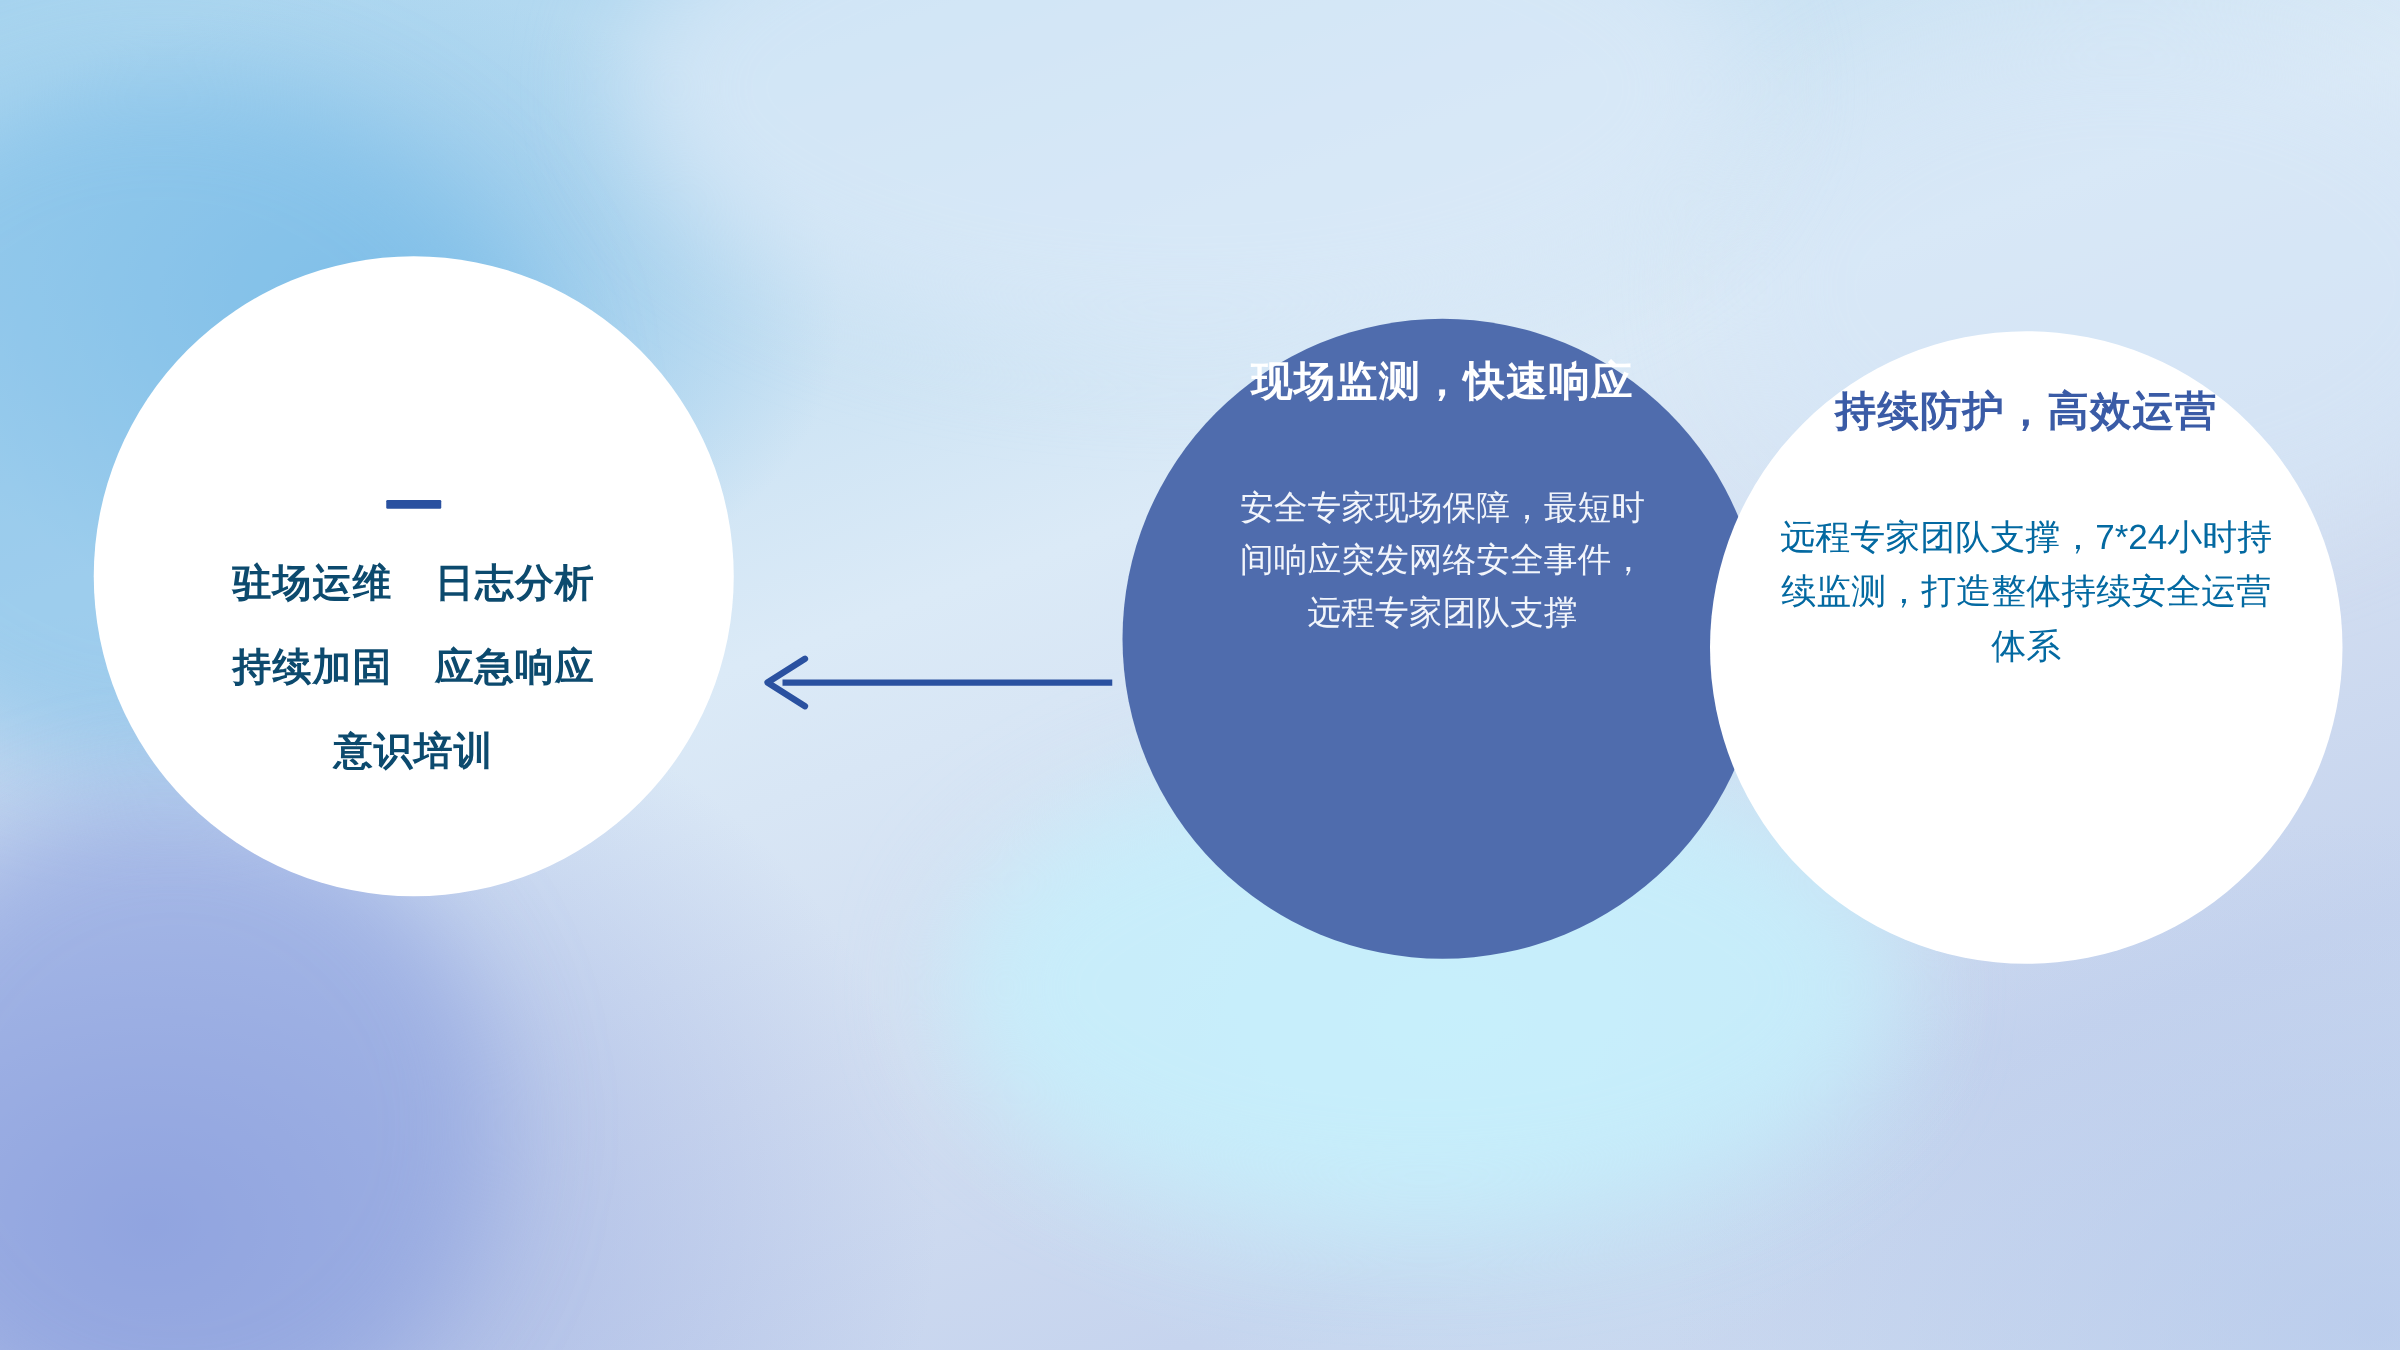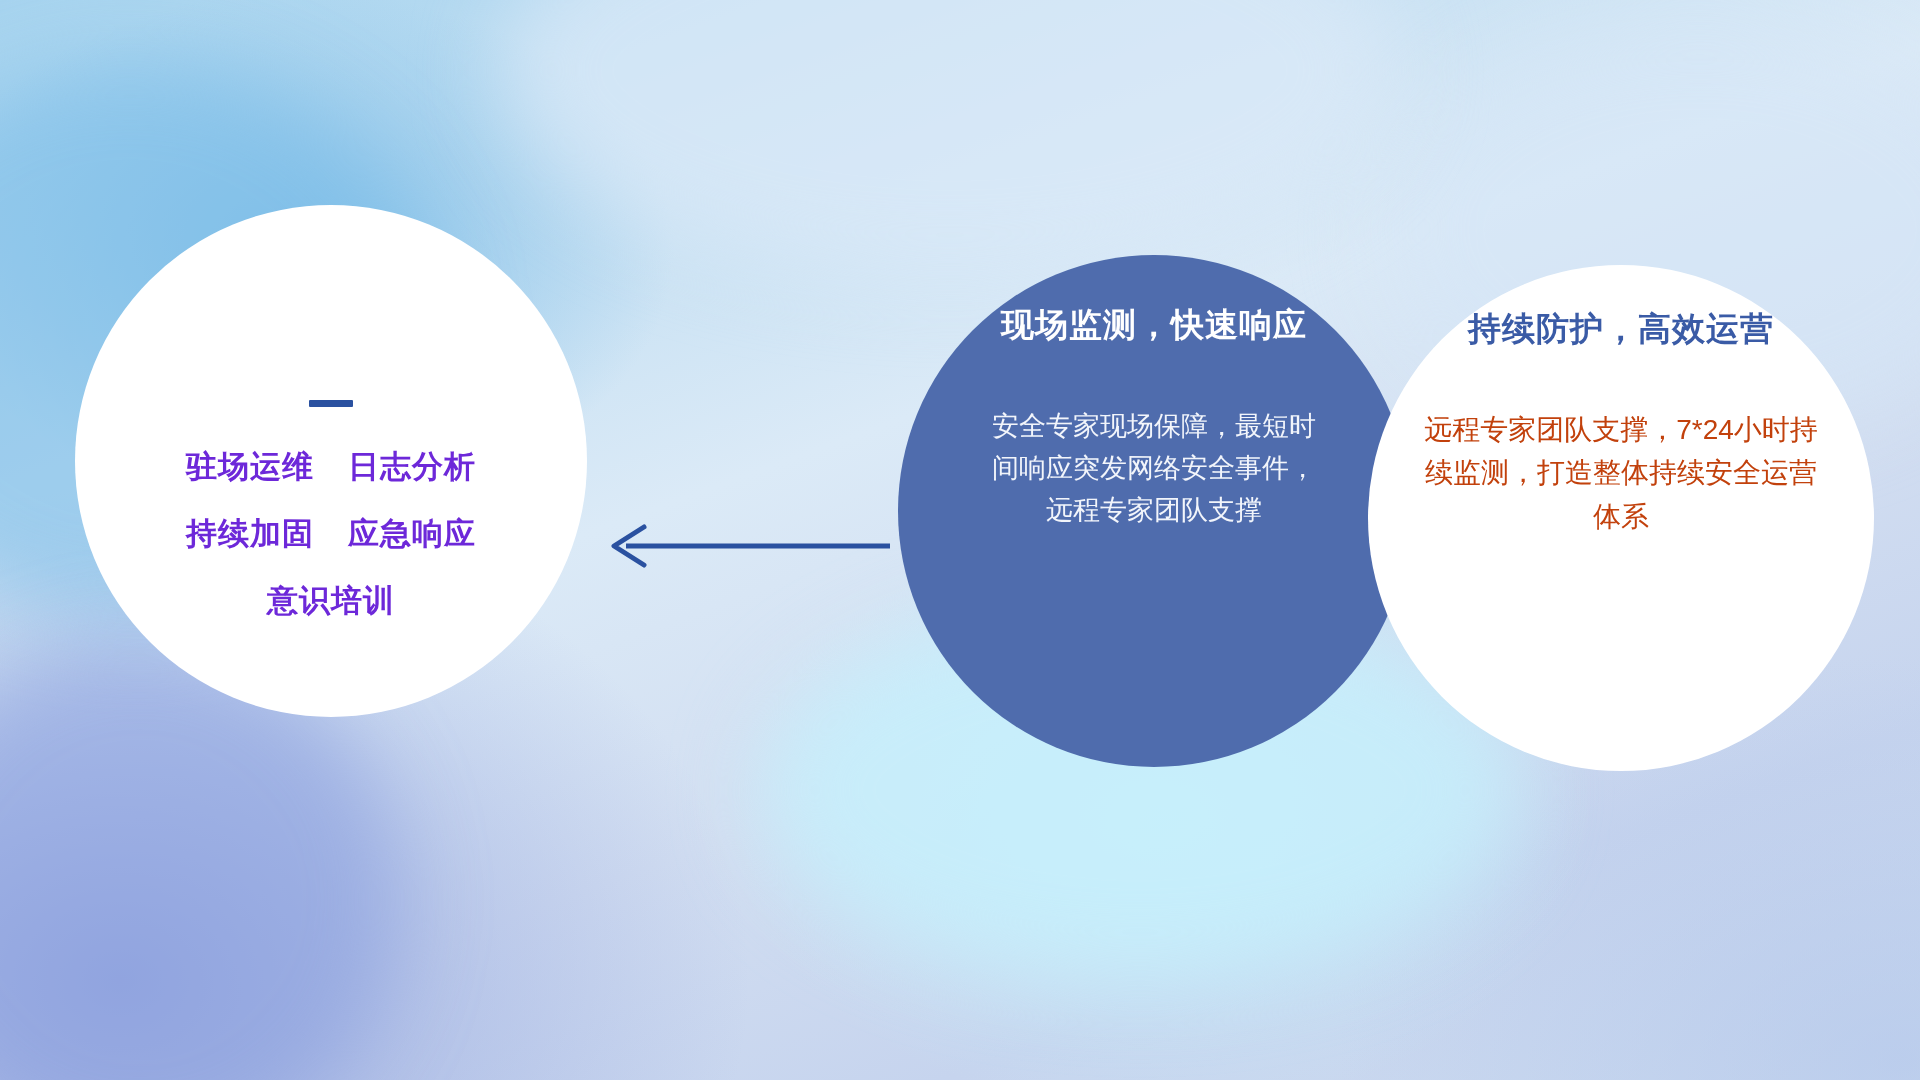--- a/index.html
+++ b/index.html
@@ -35,55 +35,55 @@
     left:75px; top:205px; width:512px; height:512px;
     background:#ffffff;
   }
   #left-dash {
     width:44px; height:7px; background:#2a51a0; border-radius:1px;
     margin-top:195px;
   }
   #left-lines { margin-top:44px; text-align:center; }
   #left-lines .kw-row {
     display:flex; justify-content:center; gap:34px;
-    font-size:31px; font-weight:bold; color:#6d28d9;
+    font-size:31px; font-weight:bold; color:#0c4a6e;
     letter-spacing:1px; line-height:1.0; margin-bottom:36px;
     white-space:nowrap;
   }
   #left-lines .kw-row.center { justify-content:center; }
 
   
   #circle-mid {
     left:898px; top:255px; width:512px; height:512px;
     background:#4f6cad;
     z-index:2;
   }
   #mid-title {
-    margin-top:48px; font-size:33px; font-weight:bold; color:#ffffff;
+    margin-top:28px; font-size:33px; font-weight:bold; color:#ffffff;
     letter-spacing:1px; white-space:nowrap;
   }
   #mid-body {
     margin-top:58px; width:330px; text-align:center;
     font-size:27px; line-height:1.55; color:#f2f5fb;
   }
 
   
   #circle-right {
     left:1368px; top:265px; width:506px; height:506px;
     background:#ffffff;
     z-index:3;
     align-items:center;
   }
   #right-title {
     margin-top:42px; font-size:33px; font-weight:bold; color:#3a5ba6;
     letter-spacing:1px; white-space:nowrap;
   }
   #right-body {
     margin-top:56px; width:394px; text-align:center;
-    font-size:28px; line-height:1.55; color:#c2410c;
+    font-size:28px; line-height:1.55; color:#0369a1;
   }
 
   
   #arrow { position:absolute; left:600px; top:515px; width:290px; height:60px; z-index:4; }
 </style>
 </head>
 <body>
 
 <div id="stage">
 

